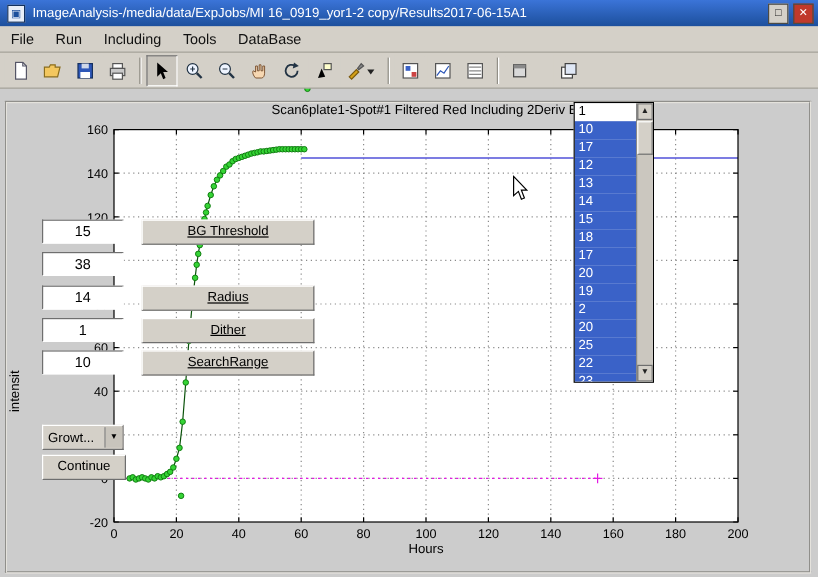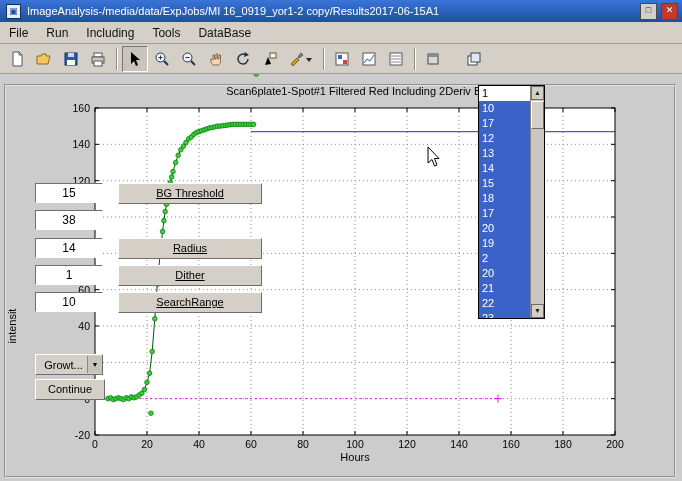--- a/index.html
+++ b/index.html
@@ -42,21 +42,21 @@
   .tf{position:absolute;left:35px;width:66px;height:18px;background:#fff;z-index:3;
     border-top:1px solid #6f6f6f;border-left:1px solid #6f6f6f;border-bottom:1px solid #fff;border-right:1px solid #fff;
     font-size:12px;text-align:center;line-height:18px;color:#000;}
   .pbtn{position:absolute;left:118px;width:142px;height:19px;background:#d4d0c8;z-index:3;
     border-top:1px solid #fff;border-left:1px solid #fff;border-bottom:1px solid #6e6e6e;border-right:1px solid #6e6e6e;
     font-size:11px;text-align:center;line-height:18px;color:#000;text-decoration:underline;}
   .smallbtn{position:absolute;left:35px;height:19px;background:#d4d0c8;z-index:3;
     border-top:1px solid #fff;border-left:1px solid #fff;border-bottom:1px solid #6e6e6e;border-right:1px solid #6e6e6e;
     font-size:11px;line-height:18px;color:#000;}
   .popup{width:66px;display:flex;align-items:center;}
-  .popup .lbl{flex:1;padding-left:4px;overflow:hidden;white-space:nowrap;text-align:center;}
+  .popup .lbl{flex:1;padding-left:4px;overflow:hidden;white-space:nowrap;}
   .popup .arrowbox{width:14px;height:17px;background:#c8c4bc;border-left:1px solid #888;
     font-size:7px;line-height:17px;text-align:center;}
   .continue{width:68px;text-align:center;}
 
   
   .listbox{position:absolute;left:478px;top:11px;width:67px;height:234px;background:#fff;
     border:1px solid #000;box-sizing:border-box;font-size:11px;z-index:5;overflow:hidden;}
   .lb-items{position:absolute;left:0;top:0;right:13px;bottom:0;overflow:hidden;}
   .lb-item{height:15px;line-height:15px;padding-left:3px;background:#3a62c8;color:#fff;}
   .lb-item.first{background:#fff;color:#000;}
@@ -386,21 +386,21 @@
         <div class="lb-item">12</div>
         <div class="lb-item">13</div>
         <div class="lb-item">14</div>
         <div class="lb-item">15</div>
         <div class="lb-item">18</div>
         <div class="lb-item">17</div>
         <div class="lb-item">20</div>
         <div class="lb-item">19</div>
         <div class="lb-item">2</div>
         <div class="lb-item">20</div>
-        <div class="lb-item">21</div>
+        <div class="lb-item">25</div>
         <div class="lb-item">22</div>
         <div class="lb-item">23</div>
       </div>
       <div class="lb-scroll">
         <div class="lb-up">▲</div>
         <div class="lb-thumb"></div>
         <div class="lb-down">▼</div>
       </div>
     </div>
 

